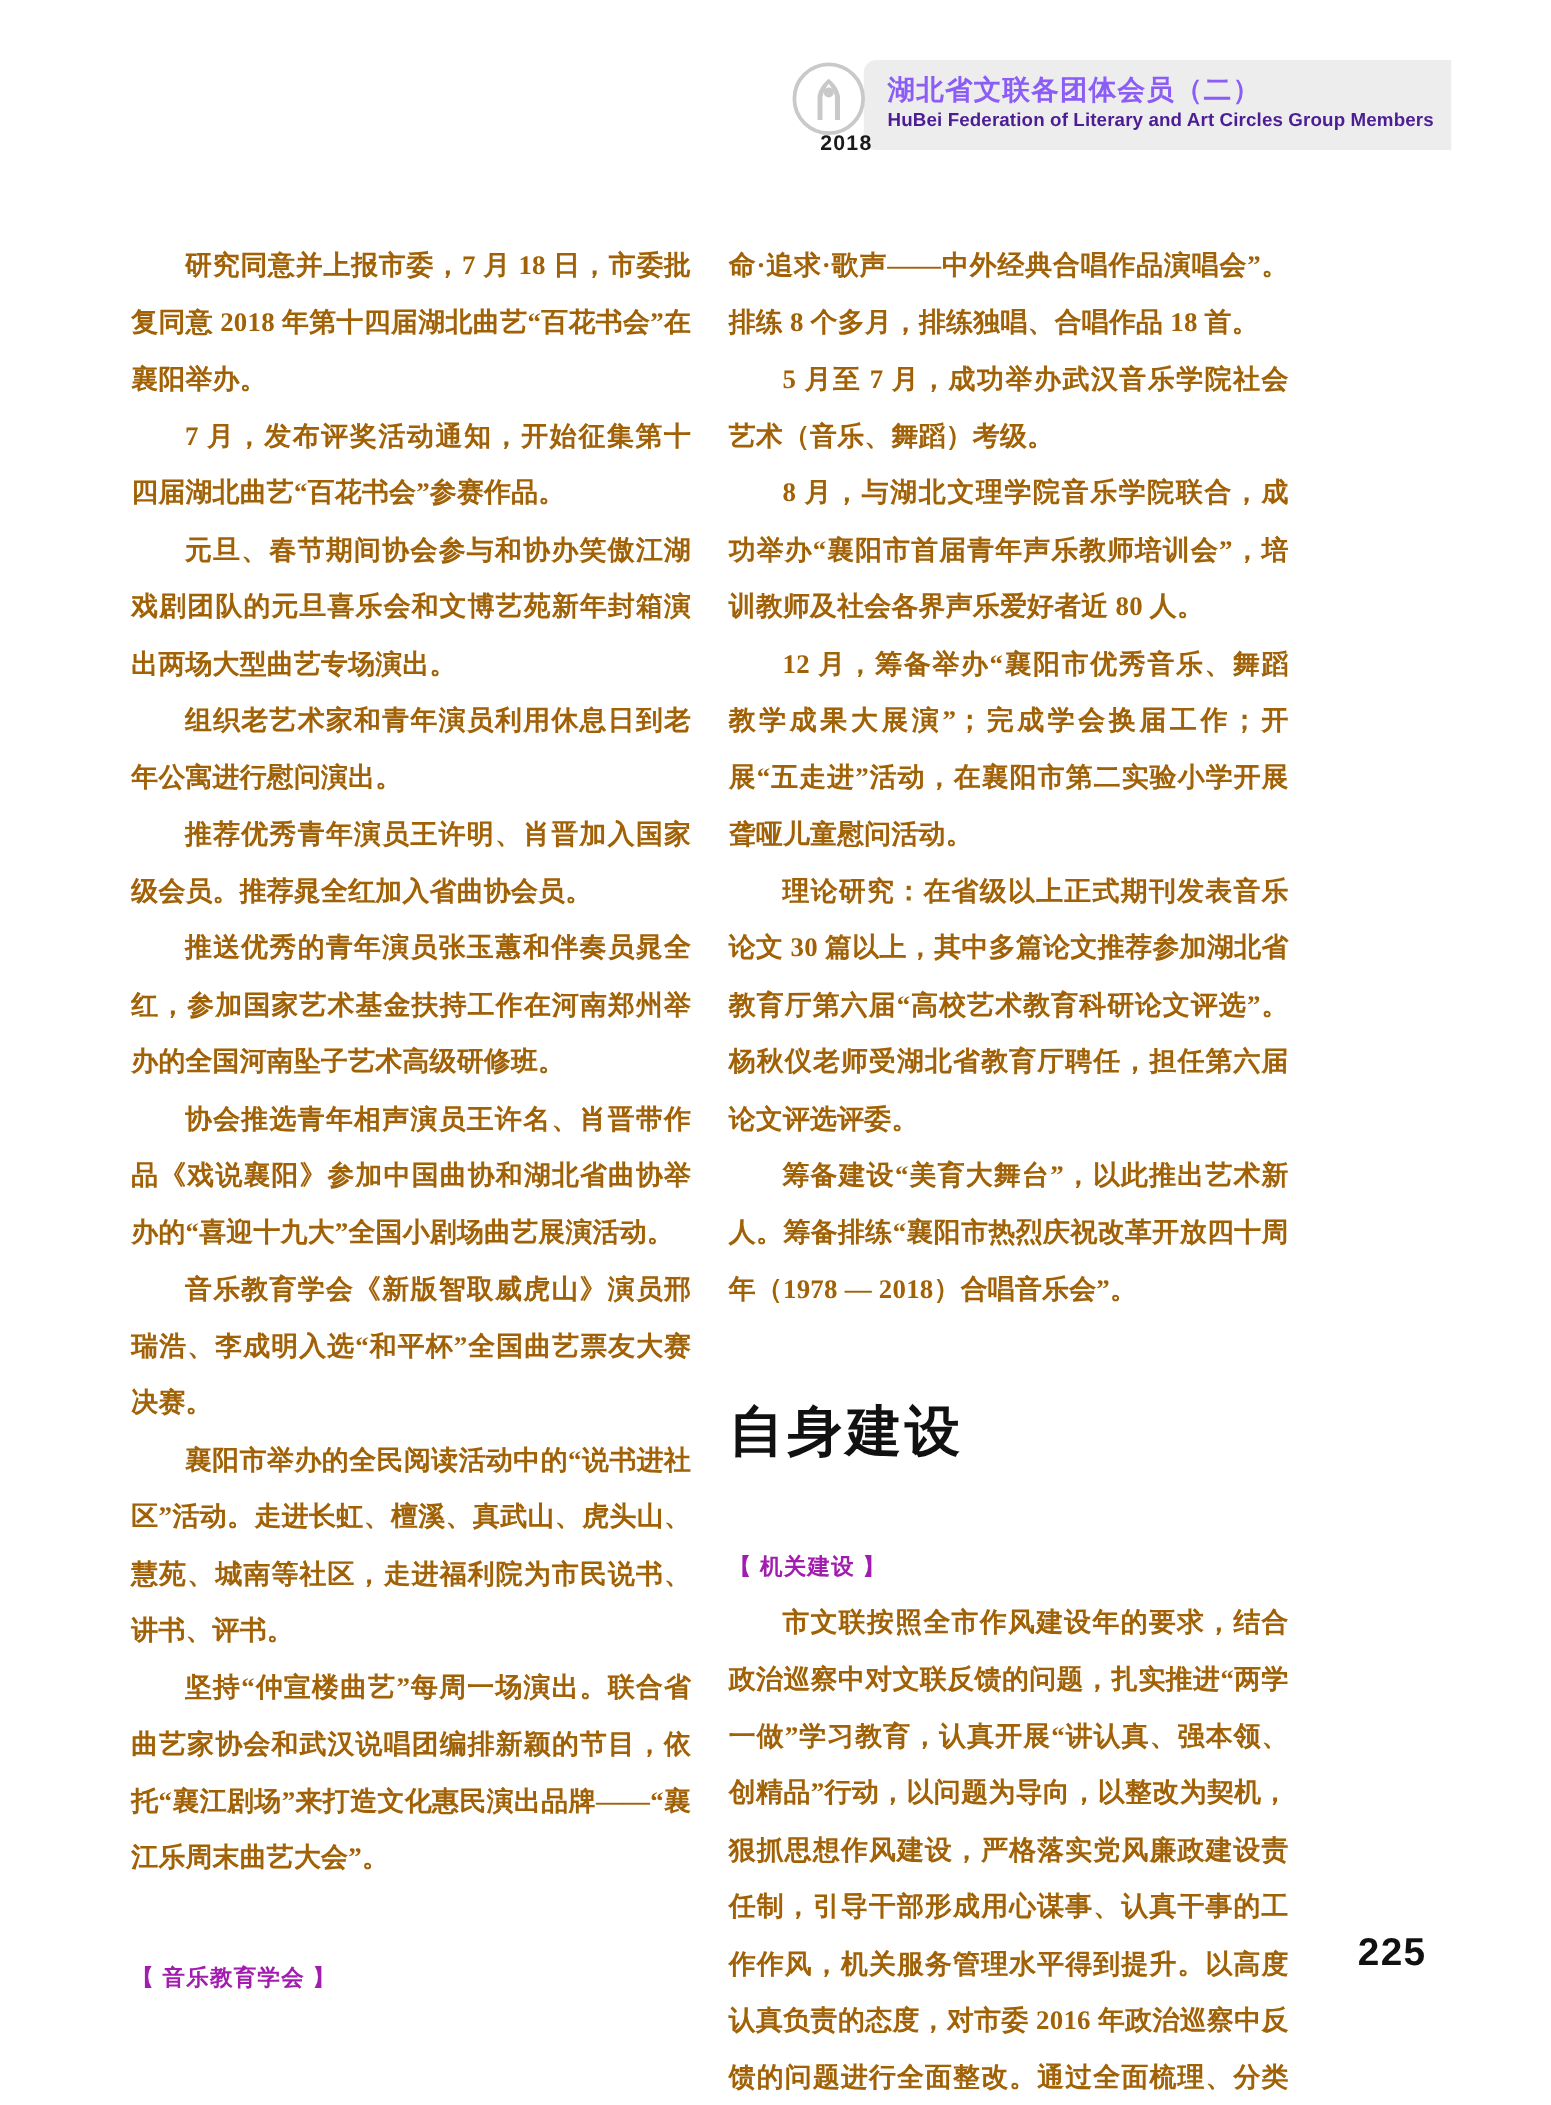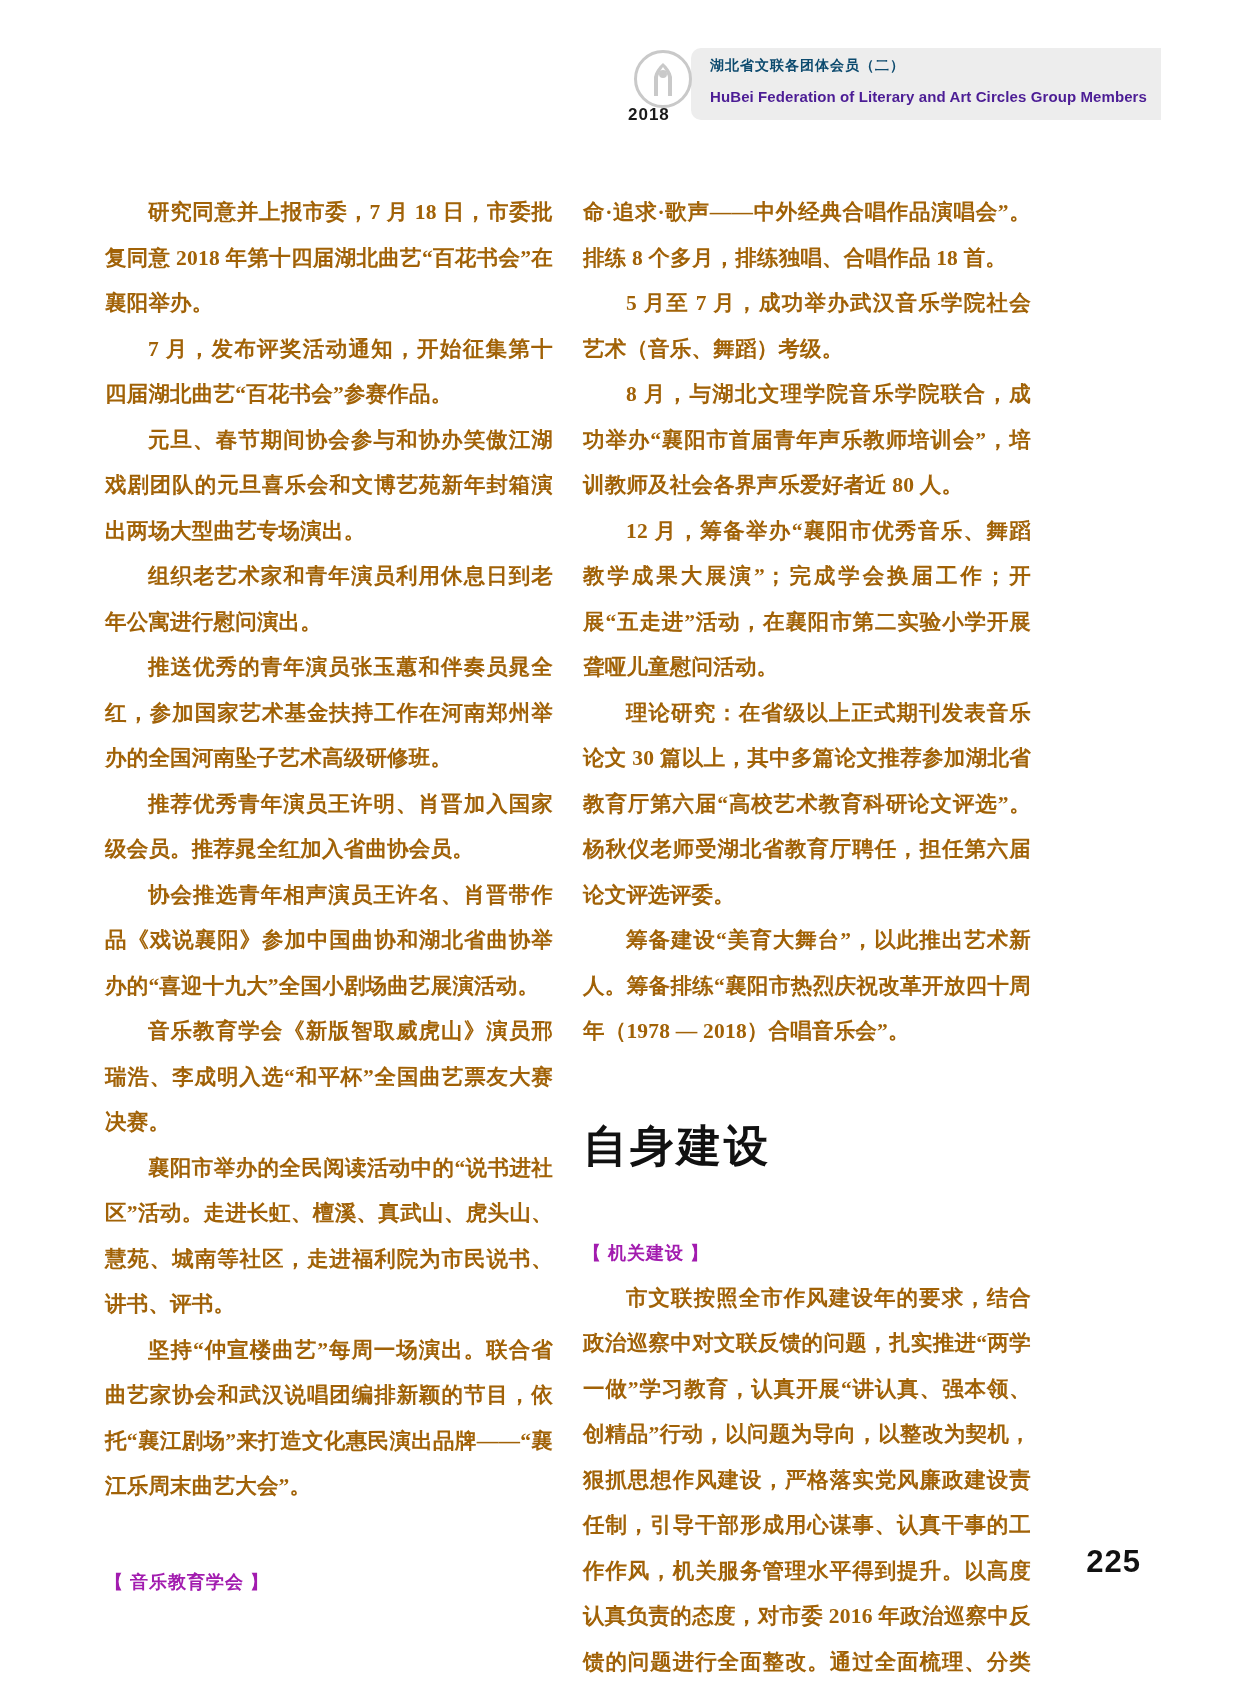--- a/index.html
+++ b/index.html
@@ -55,36 +55,36 @@
     left: 6px;
     top: 0px;
     width: 58px;
     height: 58px;
   }
   .logo-year {
     position: absolute;
     left: 0;
     top: 55px;
     width: 70px;
-    text-align: left;
+    text-align: right;
     font-family: "Liberation Sans", sans-serif;
     font-weight: bold;
     font-size: 17px;
     letter-spacing: 1px;
     color: #1a1a1a;
   }
   .header-title-cn {
     position: absolute;
     left: 710px;
     top: 9px;
     font-family: "Liberation Sans", sans-serif;
     font-weight: bold;
-    font-size: 14px;
-    letter-spacing: 1px;
-    color: #0c4a6e;
+    font-size: 22px;
+    letter-spacing: 1px;
+    color: #8b5cf6;
     white-space: nowrap;
   }
   .header-title-en {
     position: absolute;
     left: 710px;
     top: 40px;
     font-family: "Liberation Sans", sans-serif;
     font-weight: bold;
     font-size: 15px;
     letter-spacing: 0.1px;
@@ -172,22 +172,22 @@
 
     <div class="header-title-cn">湖北省文联各团体会员（二）</div>
     <div class="header-title-en">HuBei Federation of Literary and Art Circles Group Members</div>
   </div>
 
   <div class="col col-left">
     <p class="body">研究同意并上报市委，7 月 18 日，市委批复同意 2018 年第十四届湖北曲艺“百花书会”在襄阳举办。</p>
     <p class="body">7 月，发布评奖活动通知，开始征集第十四届湖北曲艺“百花书会”参赛作品。</p>
     <p class="body">元旦、春节期间协会参与和协办笑傲江湖戏剧团队的元旦喜乐会和文博艺苑新年封箱演出两场大型曲艺专场演出。</p>
     <p class="body">组织老艺术家和青年演员利用休息日到老年公寓进行慰问演出。</p>
+    <p class="body">推荐优秀青年演员王许明、肖晋加入国家级会员。推荐晁全红加入省曲协会员。</p>
     <p class="body">推送优秀的青年演员张玉蕙和伴奏员晁全红，参加国家艺术基金扶持工作在河南郑州举办的全国河南坠子艺术高级研修班。</p>
-    <p class="body">推荐优秀青年演员王许明、肖晋加入国家级会员。推荐晁全红加入省曲协会员。</p>
     <p class="body">协会推选青年相声演员王许名、肖晋带作品《戏说襄阳》参加中国曲协和湖北省曲协举办的“喜迎十九大”全国小剧场曲艺展演活动。</p>
     <p class="body">音乐教育学会《新版智取威虎山》演员邢瑞浩、李成明入选“和平杯”全国曲艺票友大赛决赛。</p>
     <p class="body">襄阳市举办的全民阅读活动中的“说书进社区”活动。走进长虹、檀溪、真武山、虎头山、慧苑、城南等社区，走进福利院为市民说书、讲书、评书。</p>
     <p class="body">坚持“仲宣楼曲艺”每周一场演出。联合省曲艺家协会和武汉说唱团编排新颖的节目，依托“襄江剧场”来打造文化惠民演出品牌——“襄江乐周末曲艺大会”。</p>
 
     <div class="gap-before-heading"></div>
     <h3 class="bracket-heading">【 音乐教育学会 】</h3>
 
   </div>
 

